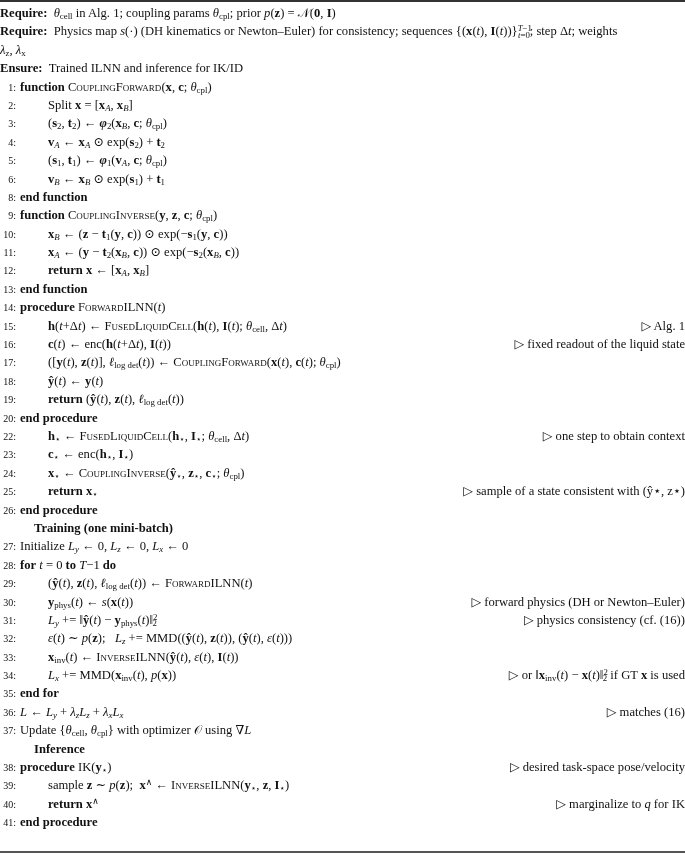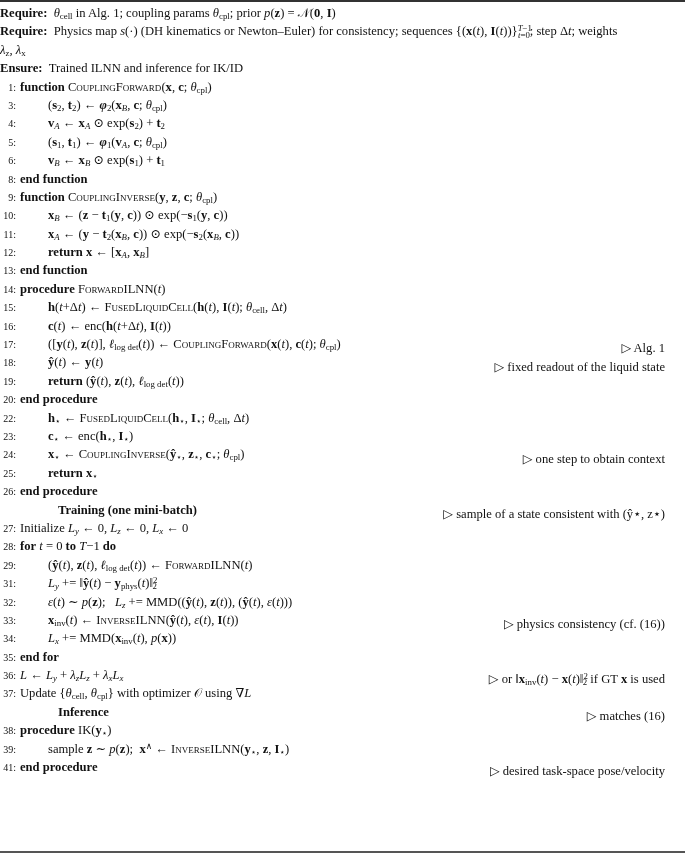--- a/index.html
+++ b/index.html
@@ -8,26 +8,26 @@
   .rule-top { position: absolute; left: 0; top: 0; width: 685px; height: 2px; background: #333; }
   .rule-bot { position: absolute; left: 0; top: 851px; width: 685px; height: 2px; background: #555; }
   .algo { position: absolute; left: 0; top: 4px; width: 685px; font-size: 12.6px; }
   .row { position: relative; height: 18.4px; line-height: 18.4px; white-space: nowrap; }
   .row.wrapcont { }
   .lbl { font-weight: bold; margin-top: 35px; }
   .num { display: inline-block; width: 16px; text-align: right; font-size: 10px; margin-right: 4px; }
   .ind1 { display: inline-block; width: 28px; }
   .kw { font-weight: bold; }
   .sc { font-variant: small-caps; }
-  .cm { position: absolute; right: 20px; top: 0; margin-top: 41px; }
+  .cm { position: absolute; right: 0; top: 0; }
   .b { font-weight: bold; }
   .i { font-style: italic; }
   sub { font-size: 0.7em; vertical-align: -0.25em; line-height: 0; }
   sup { font-size: 0.7em; vertical-align: 0.5em; line-height: 0; }
-  .head { padding-left: 12px; font-weight: bold; margin-left: 46px; }
+  .head { padding-left: 34px; font-weight: bold; }
 </style>
 </head>
 <body>
 
 <div class="rule-top"></div>
 
 <div class="algo">
 
   <div class="row">
     <span class="lbl">Require:</span>
@@ -39,20 +39,21 @@
   </div>
   <div class="row wrapcont">
     <span><span class="i">λ</span><sub>z</sub>, <span class="i">λ</span><sub>x</sub></span>
   </div>
   <div class="row">
     <span class="lbl">Ensure:</span>
     <span>&nbsp;</span><span>Trained ILNN and inference for IK/ID</span>
   </div>
 
   <div class="row"><span class="num">1:</span><span class="kw">function</span> <span class="sc">CouplingForward</span>(<span class="b">x</span>, <span class="b">c</span>; <span class="i">θ</span><sub>cpl</sub>)</div>
+  <div class="row"><span class="num">2:</span><span class="ind1"></span>Split <span class="b">x</span> = [<span class="b">x</span><sub class="i">A</sub>, <span class="b">x</span><sub class="i">B</sub>]</div>
   <div class="row"><span class="num">3:</span><span class="ind1"></span>(<span class="b">s</span><sub>2</sub>, <span class="b">t</span><sub>2</sub>) ← <span class="b i">φ</span><sub>2</sub>(<span class="b">x</span><sub class="i">B</sub>, <span class="b">c</span>; <span class="i">θ</span><sub>cpl</sub>)</div>
   <div class="row"><span class="num">4:</span><span class="ind1"></span><span class="b">v</span><sub class="i">A</sub> ← <span class="b">x</span><sub class="i">A</sub> ⊙ exp(<span class="b">s</span><sub>2</sub>) + <span class="b">t</span><sub>2</sub></div>
   <div class="row"><span class="num">5:</span><span class="ind1"></span>(<span class="b">s</span><sub>1</sub>, <span class="b">t</span><sub>1</sub>) ← <span class="b i">φ</span><sub>1</sub>(<span class="b">v</span><sub class="i">A</sub>, <span class="b">c</span>; <span class="i">θ</span><sub>cpl</sub>)</div>
   <div class="row"><span class="num">6:</span><span class="ind1"></span><span class="b">v</span><sub class="i">B</sub> ← <span class="b">x</span><sub class="i">B</sub> ⊙ exp(<span class="b">s</span><sub>1</sub>) + <span class="b">t</span><sub>1</sub></div>
   <div class="row"><span class="num">8:</span><span class="kw">end function</span></div>
   <div class="row"><span class="num">9:</span><span class="kw">function</span> <span class="sc">CouplingInverse</span>(<span class="b">y</span>, <span class="b">z</span>, <span class="b">c</span>; <span class="i">θ</span><sub>cpl</sub>)</div>
   <div class="row"><span class="num">10:</span><span class="ind1"></span><span class="b">x</span><sub class="i">B</sub> ← (<span class="b">z</span> − <span class="b">t</span><sub>1</sub>(<span class="b">y</span>, <span class="b">c</span>)) ⊙ exp(−<span class="b">s</span><sub>1</sub>(<span class="b">y</span>, <span class="b">c</span>))</div>
   <div class="row"><span class="num">11:</span><span class="ind1"></span><span class="b">x</span><sub class="i">A</sub> ← (<span class="b">y</span> − <span class="b">t</span><sub>2</sub>(<span class="b">x</span><sub class="i">B</sub>, <span class="b">c</span>)) ⊙ exp(−<span class="b">s</span><sub>2</sub>(<span class="b">x</span><sub class="i">B</sub>, <span class="b">c</span>))</div>
   <div class="row"><span class="num">12:</span><span class="ind1"></span><span class="kw">return</span> <span class="b">x</span> ← [<span class="b">x</span><sub class="i">A</sub>, <span class="b">x</span><sub class="i">B</sub>]</div>
   <div class="row"><span class="num">13:</span><span class="kw">end function</span></div>
@@ -65,27 +66,29 @@
   <div class="row"><span class="num">20:</span><span class="kw">end procedure</span></div>
   <div class="row"><span class="num">22:</span><span class="ind1"></span><span class="b">h</span><sub>⋆</sub> ← <span class="sc">FusedLiquidCell</span>(<span class="b">h</span><sub>⋆</sub>, <span class="b">I</span><sub>⋆</sub>; <span class="i">θ</span><sub>cell</sub>, Δ<span class="i">t</span>)<span class="cm">▷ one step to obtain context</span></div>
   <div class="row"><span class="num">23:</span><span class="ind1"></span><span class="b">c</span><sub>⋆</sub> ← enc(<span class="b">h</span><sub>⋆</sub>, <span class="b">I</span><sub>⋆</sub>)</div>
   <div class="row"><span class="num">24:</span><span class="ind1"></span><span class="b">x</span><sub>⋆</sub> ← <span class="sc">CouplingInverse</span>(<span class="b">ŷ</span><sub>⋆</sub>, <span class="b">z</span><sub>⋆</sub>, <span class="b">c</span><sub>⋆</sub>; <span class="i">θ</span><sub>cpl</sub>)</div>
   <div class="row"><span class="num">25:</span><span class="ind1"></span><span class="kw">return</span> <span class="b">x</span><sub>⋆</sub><span class="cm">▷ sample of a state consistent with (ŷ⋆, z⋆)</span></div>
   <div class="row"><span class="num">26:</span><span class="kw">end procedure</span></div>
   <div class="row head">Training (one mini-batch)</div>
   <div class="row"><span class="num">27:</span>Initialize <span class="i">L</span><sub class="i">y</sub> ← 0, <span class="i">L</span><sub class="i">z</sub> ← 0, <span class="i">L</span><sub class="i">x</sub> ← 0</div>
   <div class="row"><span class="num">28:</span><span class="kw">for</span> <span class="i">t</span> = 0 <span class="kw">to</span> <span class="i">T</span>−1 <span class="kw">do</span></div>
   <div class="row"><span class="num">29:</span><span class="ind1"></span>(<span class="b">ŷ</span>(<span class="i">t</span>), <span class="b">z</span>(<span class="i">t</span>), <span class="i">ℓ</span><sub>log det</sub>(<span class="i">t</span>)) ← <span class="sc">Forward</span>ILNN(<span class="i">t</span>)</div>
+  <div class="row"><span class="num">30:</span><span class="ind1"></span><span class="b">y</span><sub>phys</sub>(<span class="i">t</span>) ← <span class="i">s</span>(<span class="b">x</span>(<span class="i">t</span>))<span class="cm">▷ forward physics (DH or Newton–Euler)</span></div>
   <div class="row"><span class="num">31:</span><span class="ind1"></span><span class="i">L</span><sub class="i">y</sub> += ‖<span class="b">ŷ</span>(<span class="i">t</span>) − <span class="b">y</span><sub>phys</sub>(<span class="i">t</span>)‖<sup>2</sup><sub style="margin-left:-5px">2</sub><span class="cm">▷ physics consistency (cf. (16))</span></div>
   <div class="row"><span class="num">32:</span><span class="ind1"></span><span class="i">ε</span>(<span class="i">t</span>) ∼ <span class="i">p</span>(<span class="b">z</span>); &nbsp;&nbsp;<span class="i">L</span><sub class="i">z</sub> += MMD((<span class="b">ŷ</span>(<span class="i">t</span>), <span class="b">z</span>(<span class="i">t</span>)), (<span class="b">ŷ</span>(<span class="i">t</span>), <span class="i">ε</span>(<span class="i">t</span>)))</div>
   <div class="row"><span class="num">33:</span><span class="ind1"></span><span class="b">x</span><sub>inv</sub>(<span class="i">t</span>) ← <span class="sc">Inverse</span>ILNN(<span class="b">ŷ</span>(<span class="i">t</span>), <span class="i">ε</span>(<span class="i">t</span>), <span class="b">I</span>(<span class="i">t</span>))</div>
   <div class="row"><span class="num">34:</span><span class="ind1"></span><span class="i">L</span><sub class="i">x</sub> += MMD(<span class="b">x</span><sub>inv</sub>(<span class="i">t</span>), <span class="i">p</span>(<span class="b">x</span>))<span class="cm">▷ or ‖<span class="b">x</span><sub>inv</sub>(<span class="i">t</span>) − <span class="b">x</span>(<span class="i">t</span>)‖<sup>2</sup><sub style="margin-left:-5px">2</sub> if GT <span class="b">x</span> is used</span></div>
   <div class="row"><span class="num">35:</span><span class="kw">end for</span></div>
   <div class="row"><span class="num">36:</span><span class="i">L</span> ← <span class="i">L</span><sub class="i">y</sub> + <span class="i">λ</span><sub class="i">z</sub><span class="i">L</span><sub class="i">z</sub> + <span class="i">λ</span><sub class="i">x</sub><span class="i">L</span><sub class="i">x</sub><span class="cm">▷ matches (16)</span></div>
   <div class="row"><span class="num">37:</span>Update {<span class="i">θ</span><sub>cell</sub>, <span class="i">θ</span><sub>cpl</sub>} with optimizer 𝒪 using ∇<span class="i">L</span></div>
   <div class="row head">Inference</div>
   <div class="row"><span class="num">38:</span><span class="kw">procedure</span> IK(<span class="b">y</span><sub>⋆</sub>)<span class="cm">▷ desired task-space pose/velocity</span></div>
   <div class="row"><span class="num">39:</span><span class="ind1"></span>sample <span class="b">z</span> ∼ <span class="i">p</span>(<span class="b">z</span>); &nbsp;<span class="b">x</span><sup>∧</sup> ← <span class="sc">Inverse</span>ILNN(<span class="b">y</span><sub>⋆</sub>, <span class="b">z</span>, <span class="b">I</span><sub>⋆</sub>)</div>
+  <div class="row"><span class="num">40:</span><span class="ind1"></span><span class="kw">return</span> <span class="b">x</span><sup>∧</sup><span class="cm">▷ marginalize to <span class="i">q</span> for IK</span></div>
   <div class="row"><span class="num">41:</span><span class="kw">end procedure</span></div>
 
 </div>
 
 <div class="rule-bot"></div>
 
 </body></html>

